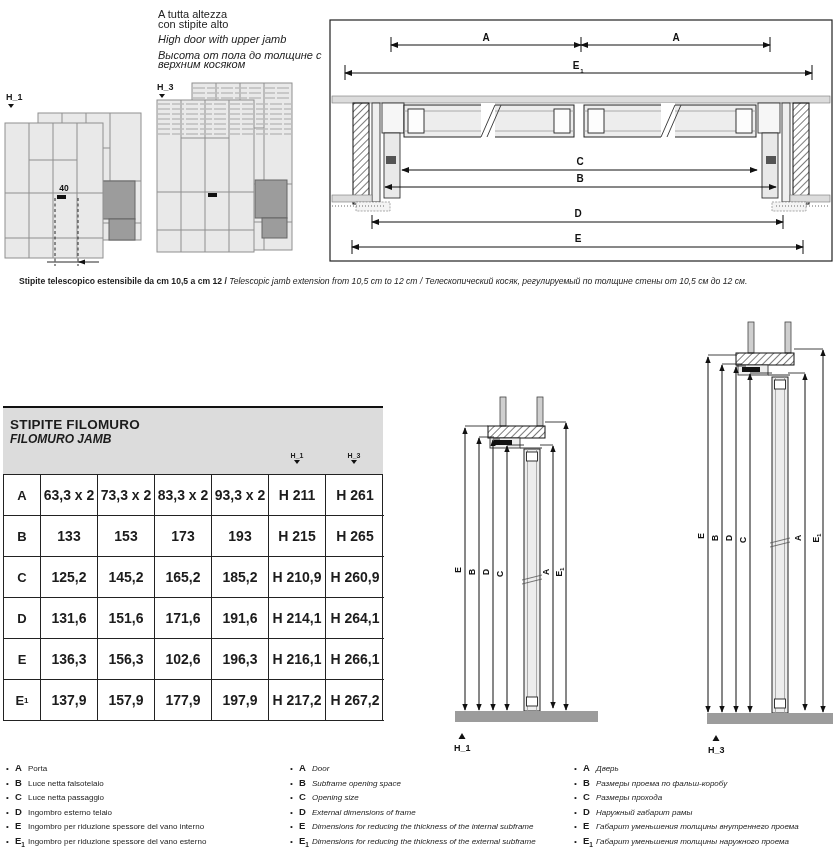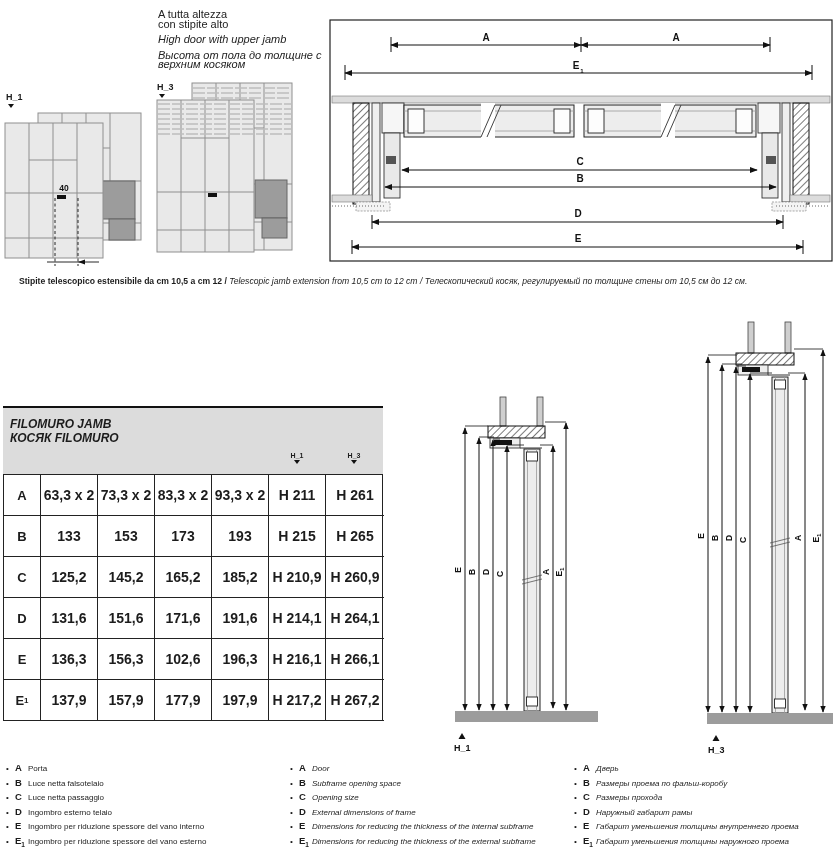--- a/index.html
+++ b/index.html
@@ -217,22 +217,22 @@
     <text x="250" y="226">E</text>
   </g>
 </svg>
 
 <div class="abs caption">
   <span class="b">Stipite telescopico estensibile da cm 10,5 a cm 12 / </span><span class="it">Telescopic jamb extension from 10,5 cm to 12 cm / Телескопический косяк, регулируемый по толщине стены от 10,5 см до 12 см.</span>
 </div>
 
 <div class="abs spec-table">
   <div class="spec-header">
+    <div class="t1">STIPITE FILOMURO</div>
     <div class="t2">FILOMURO JAMB</div>
-    <div class="t2">КОСЯК FILOMURO</div>
     <div class="hcol c1">
       <span>H_1</span>
       <div class="tri-down"></div>
     </div>
     <div class="hcol c2">
       <span>H_3</span>
       <div class="tri-down"></div>
     </div>
   </div>
   <div class="spec-grid">

